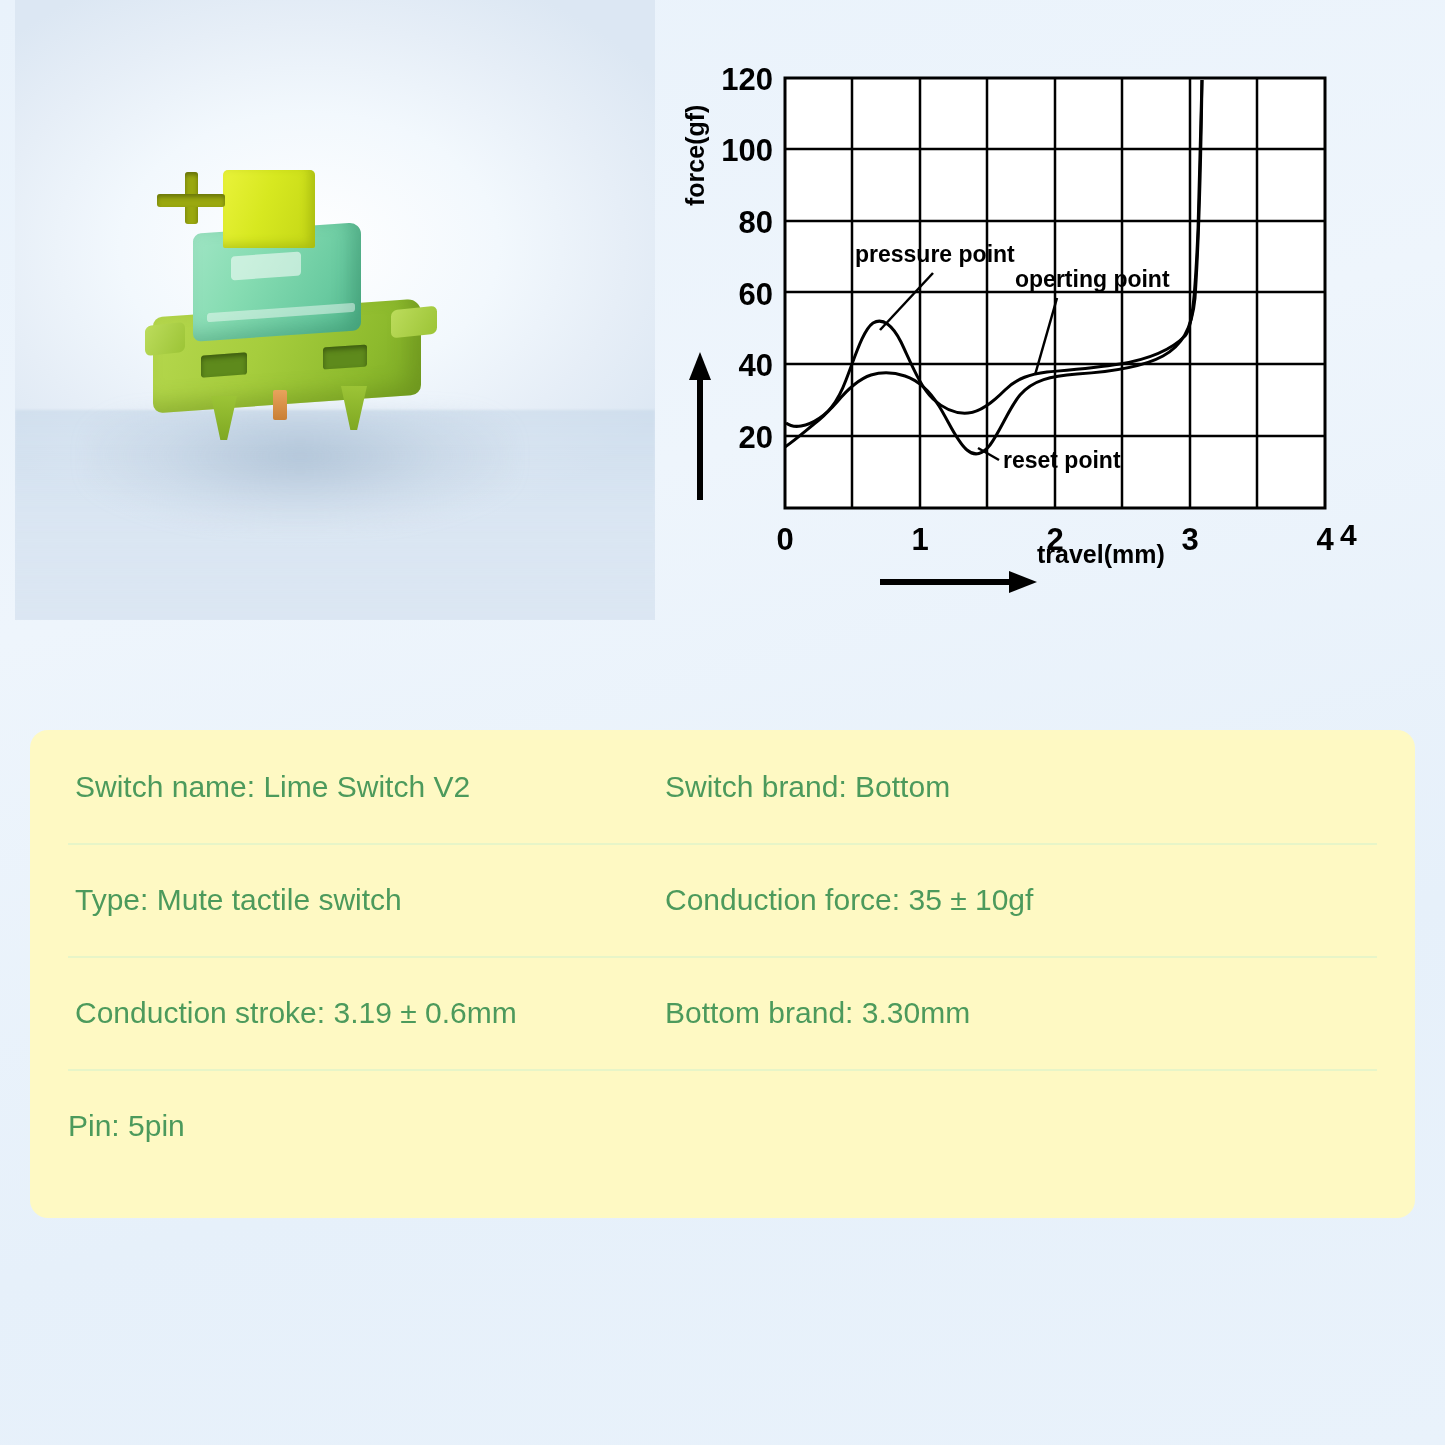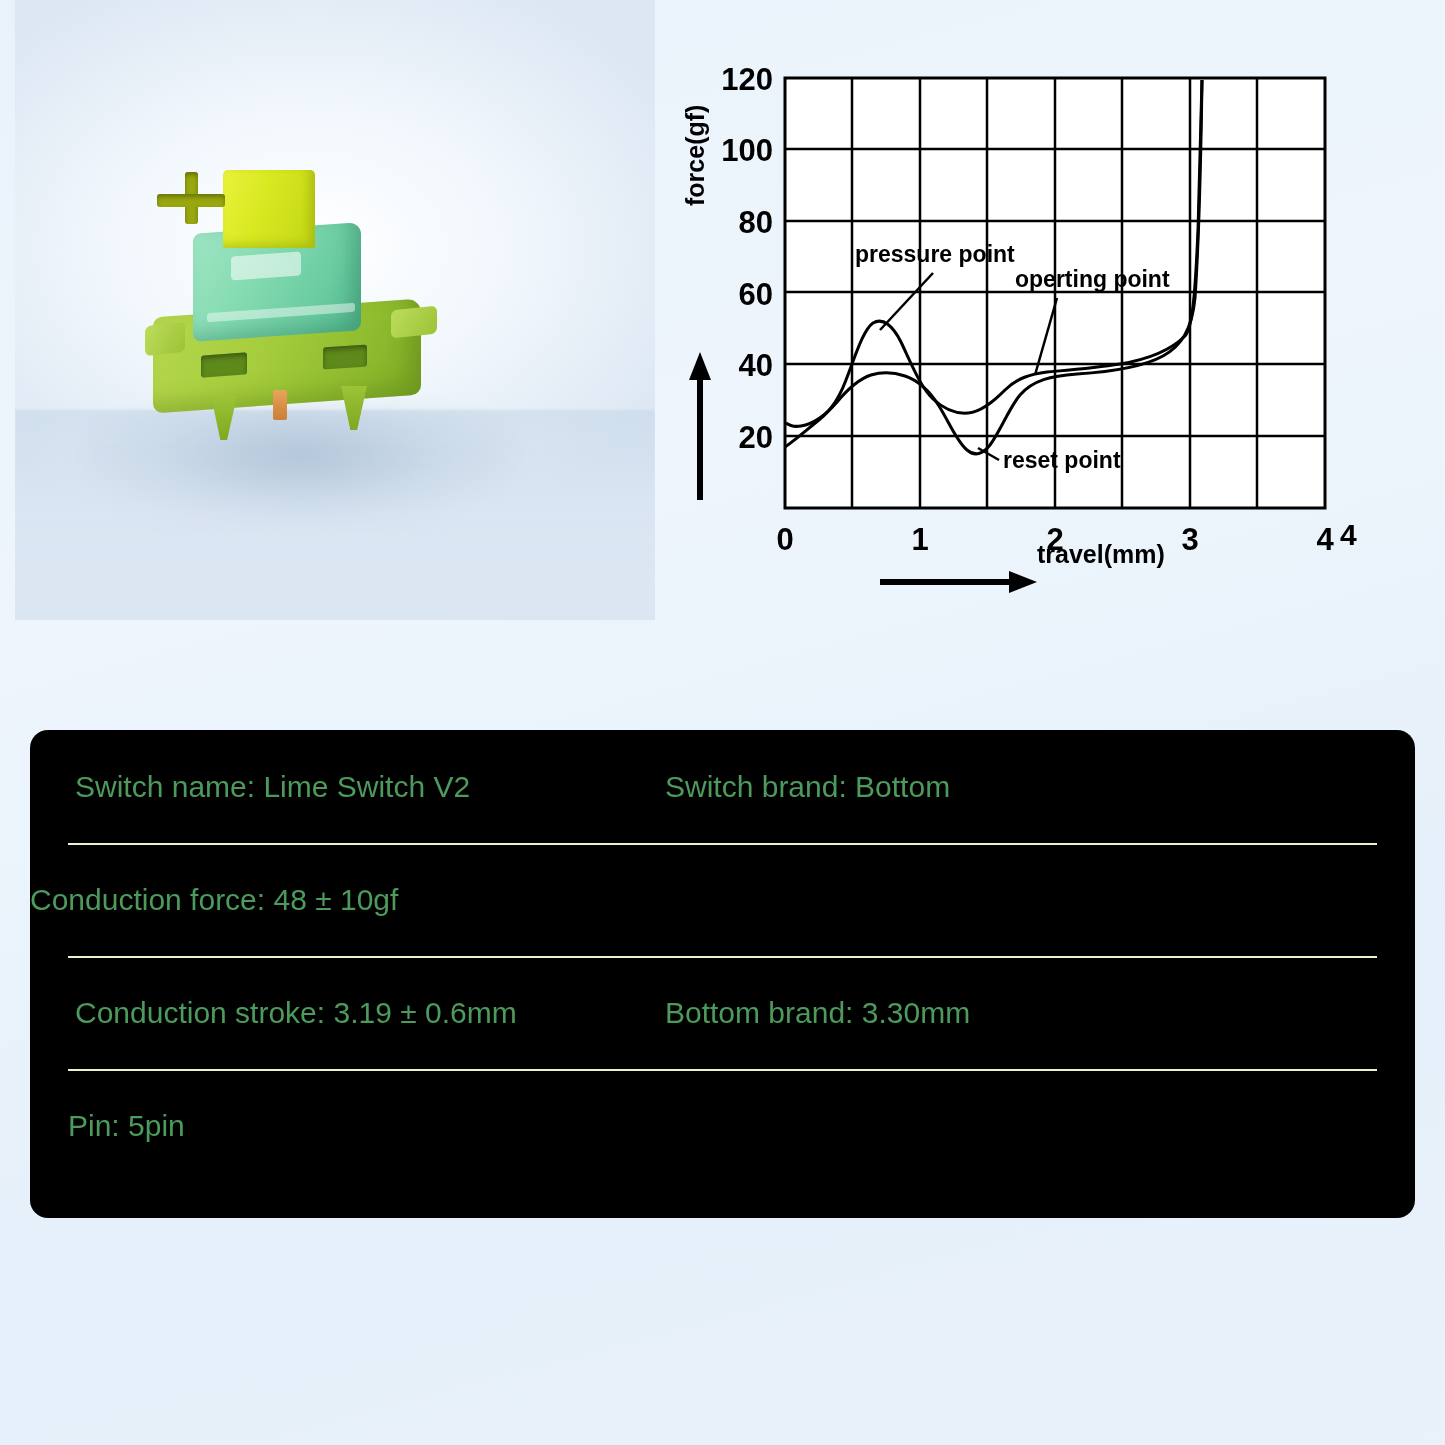--- a/index.html
+++ b/index.html
@@ -238,21 +238,21 @@
     fill: #000;
   }
 
   
   .spec-card {
     position: absolute;
     left: 30px;
     top: 730px;
     width: 1385px;
     height: 488px;
-    background: #000000;
+    background: #fef9c3;
     border-radius: 18px;
     overflow: hidden;
   }
   .spec-row {
     position: relative;
     height: 113px;
     display: flex;
     align-items: center;
     box-sizing: border-box;
   }
@@ -387,21 +387,22 @@
 </div>
 
 <div class="spec-card">
 
   <div class="spec-row">
     <div class="spec-cell left">Switch name:  Lime Switch V2</div>
     <div class="spec-cell right">Switch brand: Bottom</div>
   </div>
 
   <div class="spec-row">
-    <div class="spec-cell right">Conduction force: 48 ± 10gf</div>
+    <div class="spec-cell left">Type: Mute tactile switch</div>
+    <div class="spec-cell right">Conduction force: 35 ± 10gf</div>
   </div>
 
   <div class="spec-row">
     <div class="spec-cell left">Conduction stroke: 3.19 ± 0.6mm</div>
     <div class="spec-cell right">Bottom brand: 3.30mm</div>
   </div>
 
   <div class="spec-row">
     <div class="spec-cell full">Pin: 5pin</div>
   </div>

